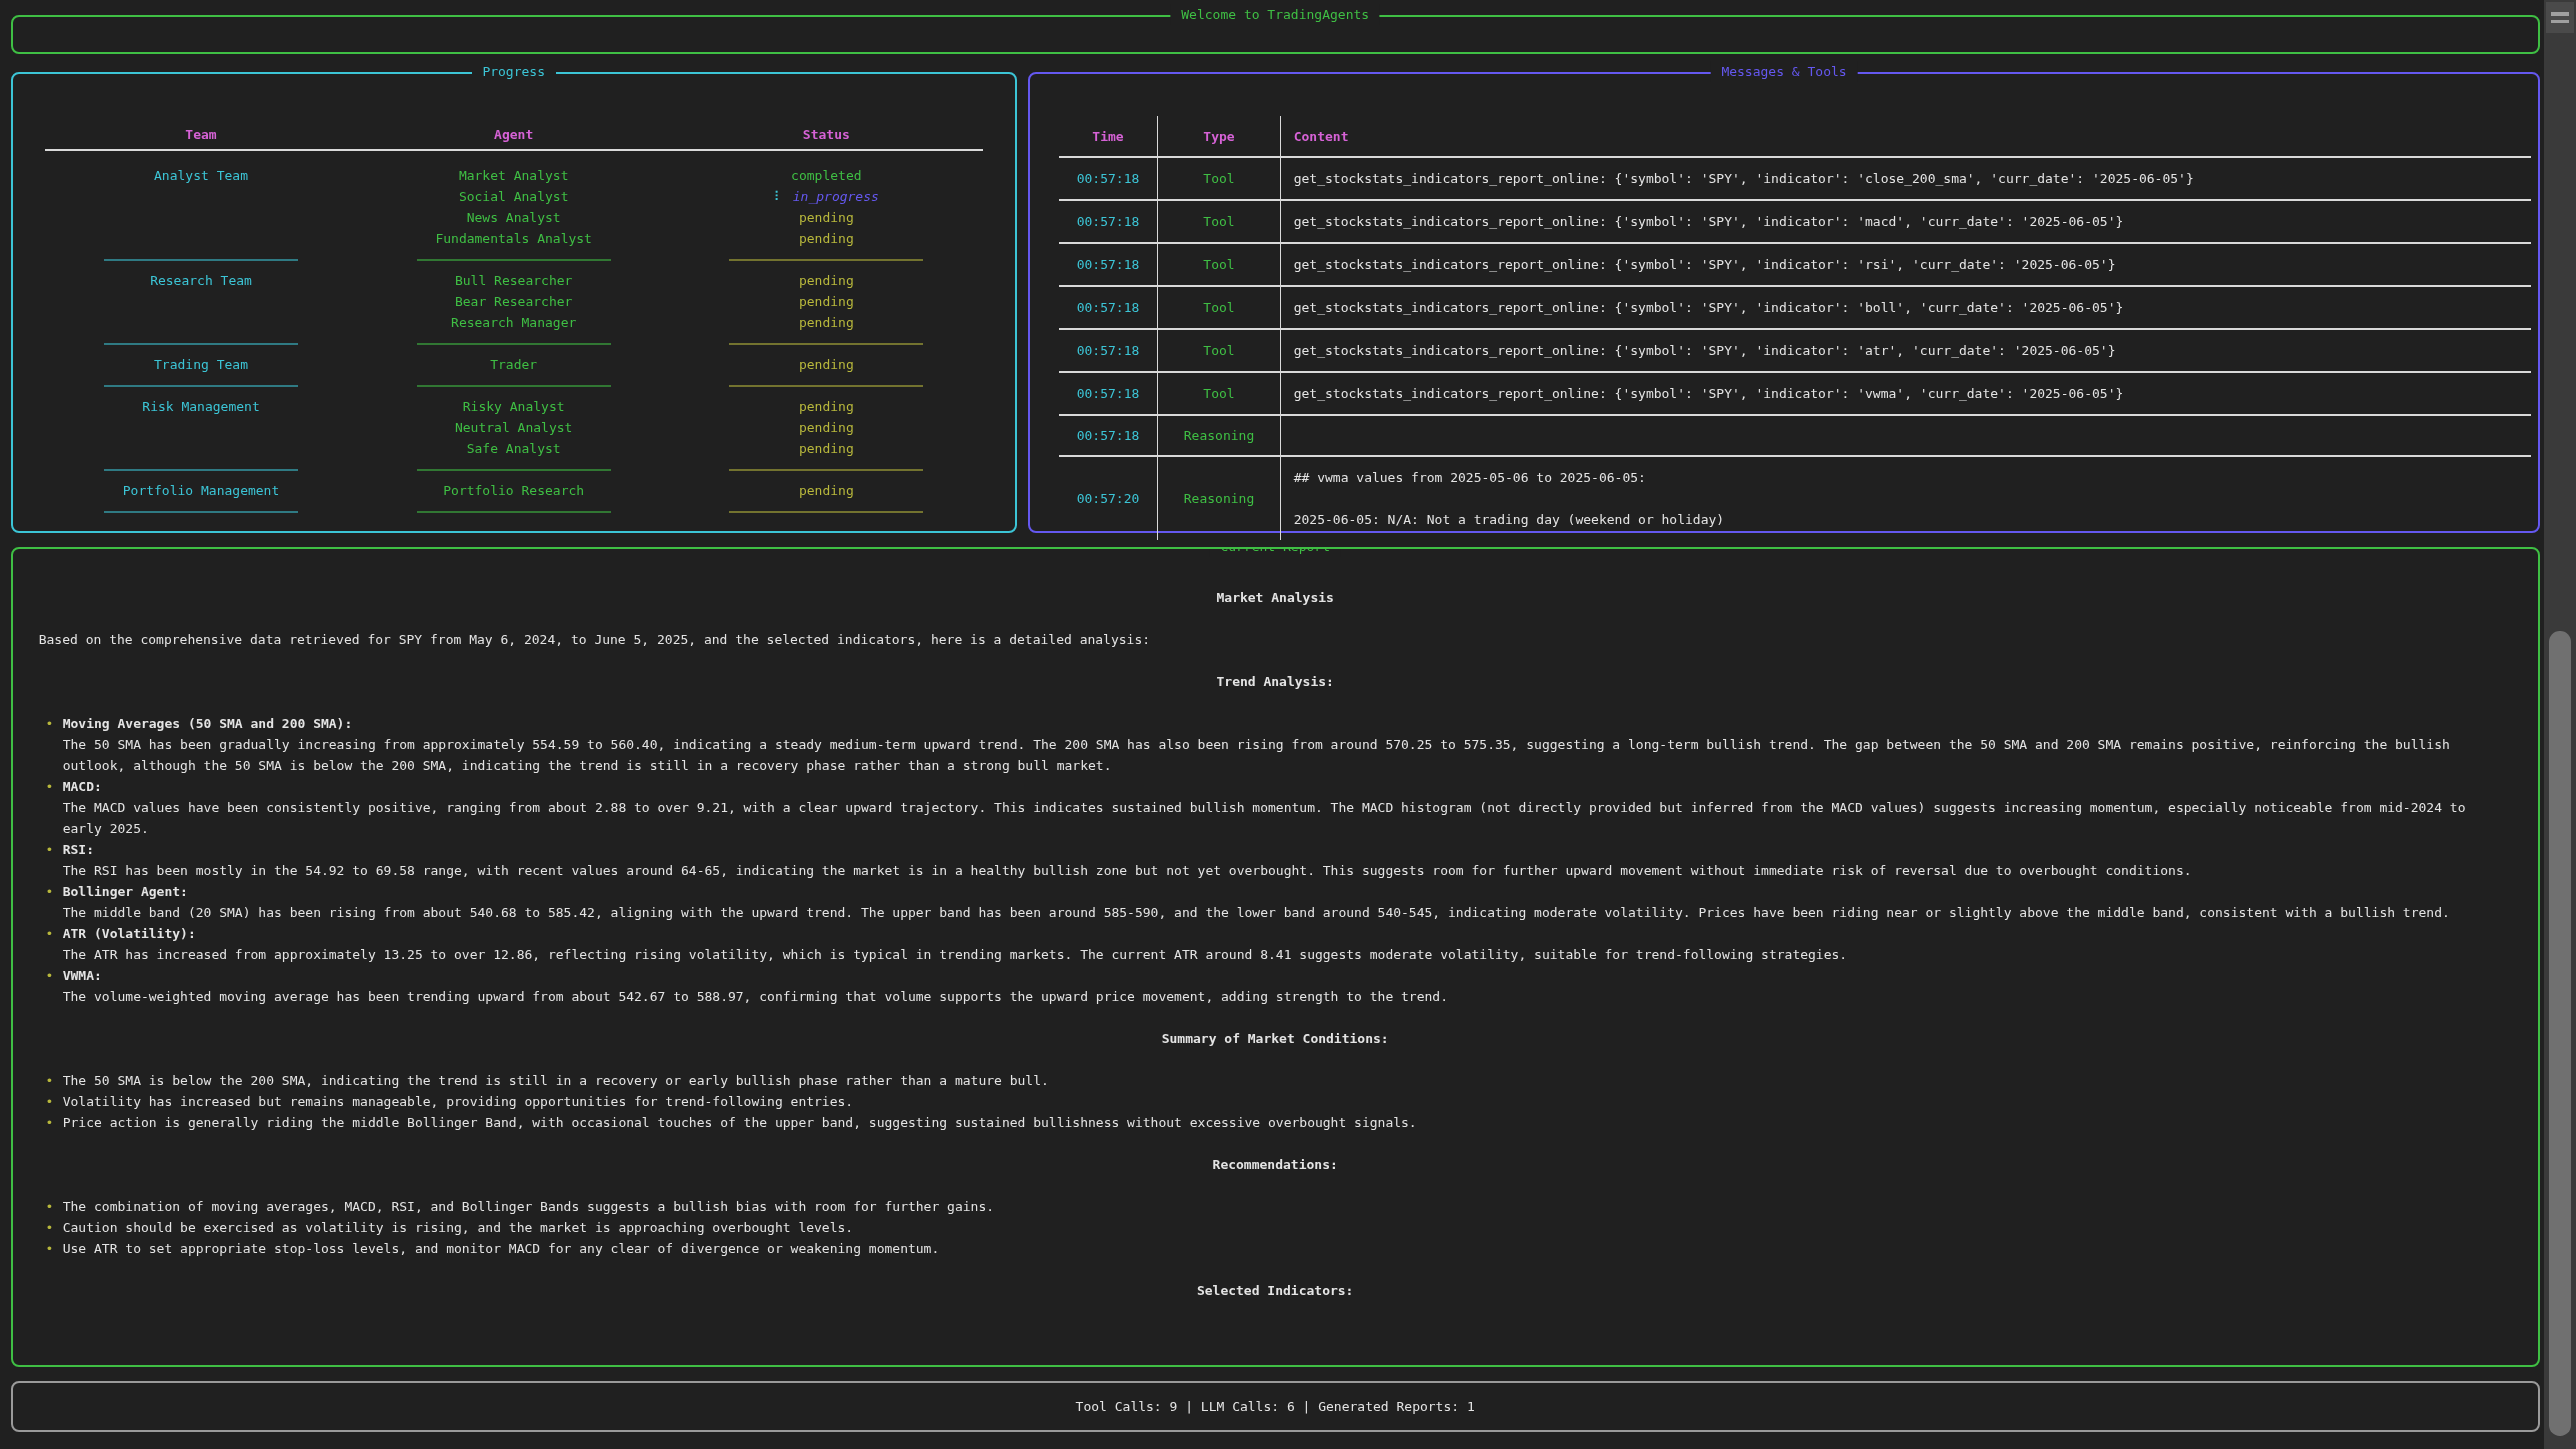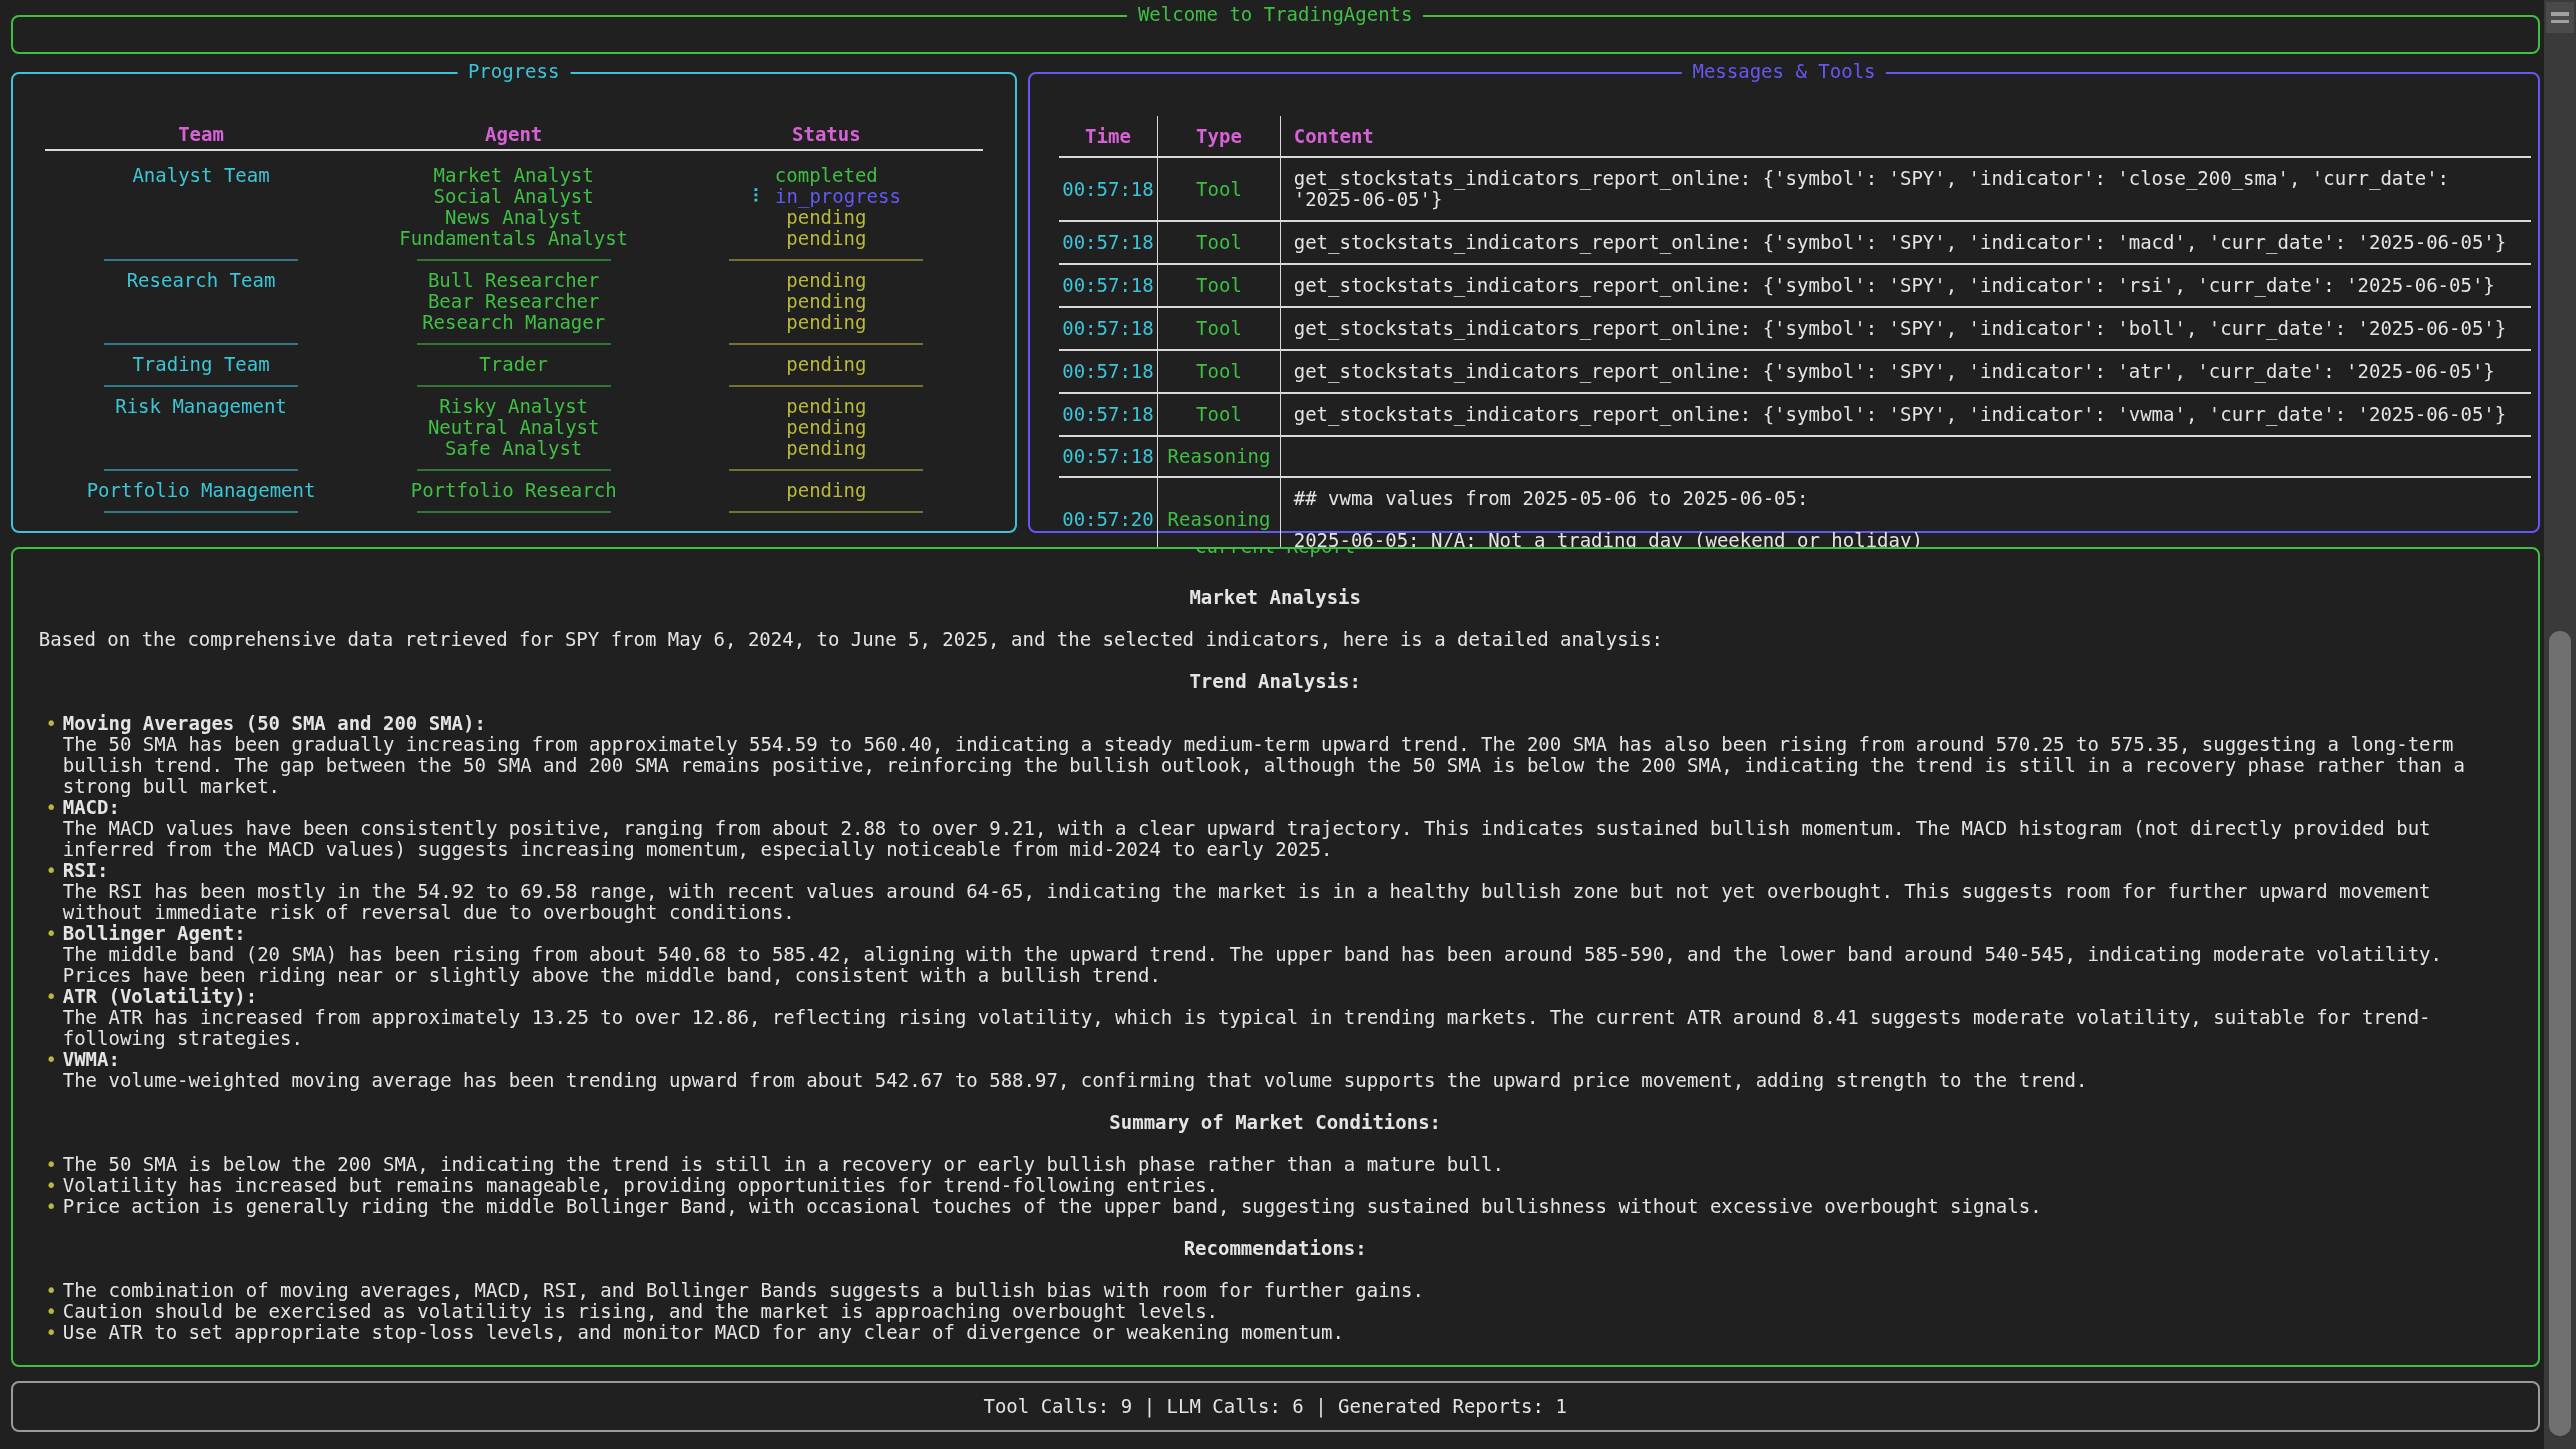--- a/index.html
+++ b/index.html
@@ -1,21 +1,21 @@
 <!DOCTYPE html>
 <html style="--bg: #202020; --green: #3fbf44; --cyan: #3cc5d6; --purple: #6558f0; --magenta: #d662d6; --yellow: #b8b83c; --white: #e4e4e4; --gray: #9a9a9a;font-size:10.7px"><head>
 <meta charset="utf-8">
 <style>
   html,body{margin:0;padding:0;background:#101010;}
   *,*::before,*::after{box-sizing:border-box;}
   .screen{
     position:relative;width:2576px;height:1449px;overflow:hidden;
     background:var(--bg,#202020);
     font-family:"DejaVu Sans Mono","Liberation Mono",monospace;
-    font-size:19px;line-height:21px;color:var(--white,#e4e4e4);
+    font-size:13px;line-height:21px;color:var(--white,#e4e4e4);
   }
   .panel{position:absolute;border:2px solid;border-radius:8px;background:var(--bg,#202020);}
   .panel-title{
     position:absolute;top:-12.7px;left:50%;transform:translateX(-50%);
     background:var(--bg,#202020);padding:0 10.7px;white-space:nowrap;
   }
   #welcome{left:10.7px;top:14.8px;width:2529px;height:39px;border-color:var(--green);}
   #welcome .panel-title{color:var(--green);}
   #progress{left:10.7px;top:72px;width:1006px;height:461px;border-color:var(--cyan);}
   #progress .panel-title{color:var(--cyan);}
@@ -30,21 +30,21 @@
   .ptable{margin:50px 32px 0;}
   .phead{display:grid;grid-template-columns:1fr 1fr 1fr;text-align:center;
     color:var(--magenta);font-weight:bold;height:21px;}
   .head-rule{border:none;border-top:2px solid #d9d9d9;margin:4px 0 0;}
   .pbody{margin-top:14px;}
   .prow{display:grid;grid-template-columns:1fr 1fr 1fr;height:21px;text-align:center;}
   .team-cell{color:var(--cyan);}
   .agent-cell{color:var(--green);}
   .status-cell{color:var(--yellow);}
   .st-completed{color:var(--green);}
-  .st-in_progress{color:var(--purple);}
+  .st-in_progress{color:var(--purple);font-style:italic;}
   .st-pending{color:var(--yellow);}
   .spinner{color:var(--cyan);margin-right:9.4px;}
   .gsep{display:grid;grid-template-columns:1fr 1fr 1fr;height:21px;align-items:center;}
   .gsep i{display:block;height:0;border-top:2px solid;width:62%;margin:0 auto;}
   .gsep .lt{border-color:rgba(60,197,214,.55);}
   .gsep .lg{border-color:rgba(63,191,68,.55);}
   .gsep .ly{border-color:rgba(184,184,60,.55);}
 
   
   .mtable{margin:42px 0 0 29px;width:1472px;}

